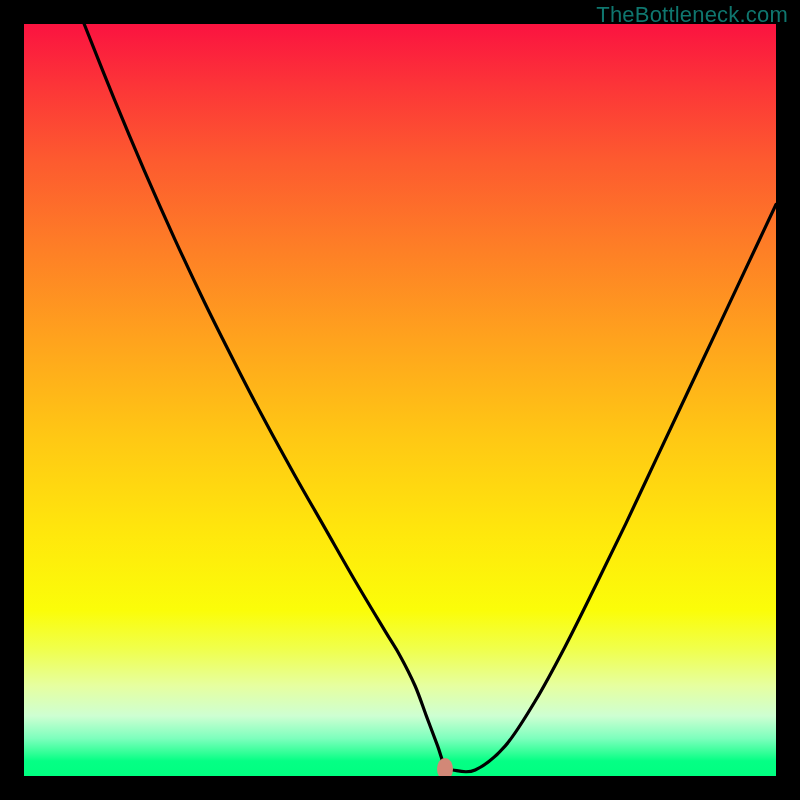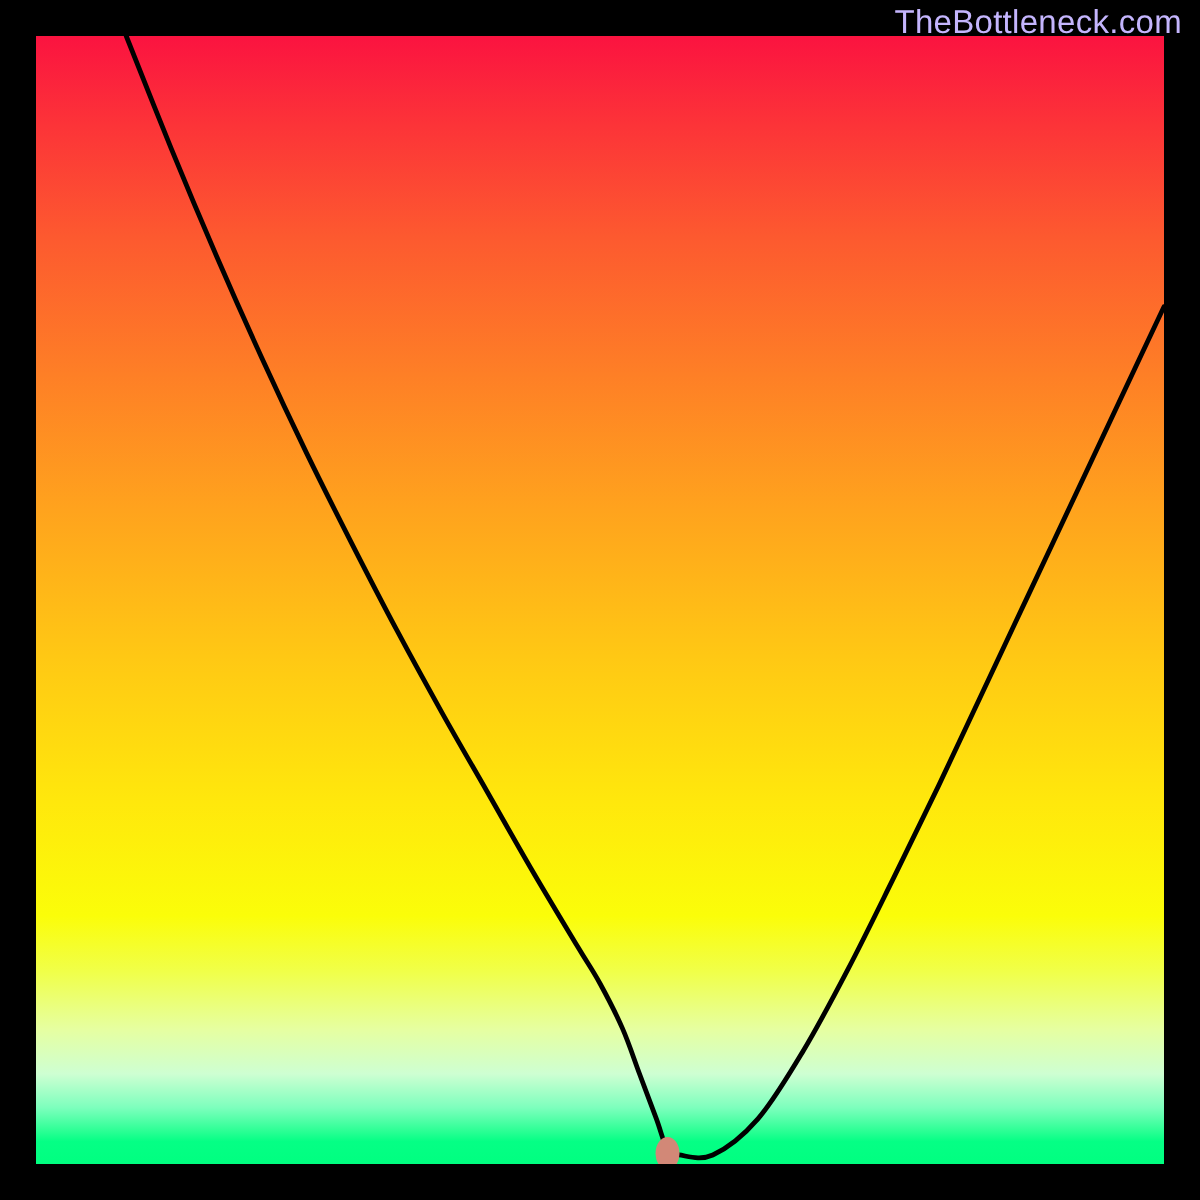--- a/index.html
+++ b/index.html
@@ -14,21 +14,21 @@
   .frame {
     position: relative;
     width: 800px;
     height: 800px;
     background: #000;
   }
   .watermark {
     position: absolute;
     top: 2px;
     right: 12px;
-    color: #c4b5fd;
+    color: #0f766e;
     font-size: 22px;
     font-weight: 500;
     letter-spacing: 0.2px;
     z-index: 10;
   }
   .plot-area {
     position: absolute;
     left: 24px;
     top: 24px;
     width: 752px;

